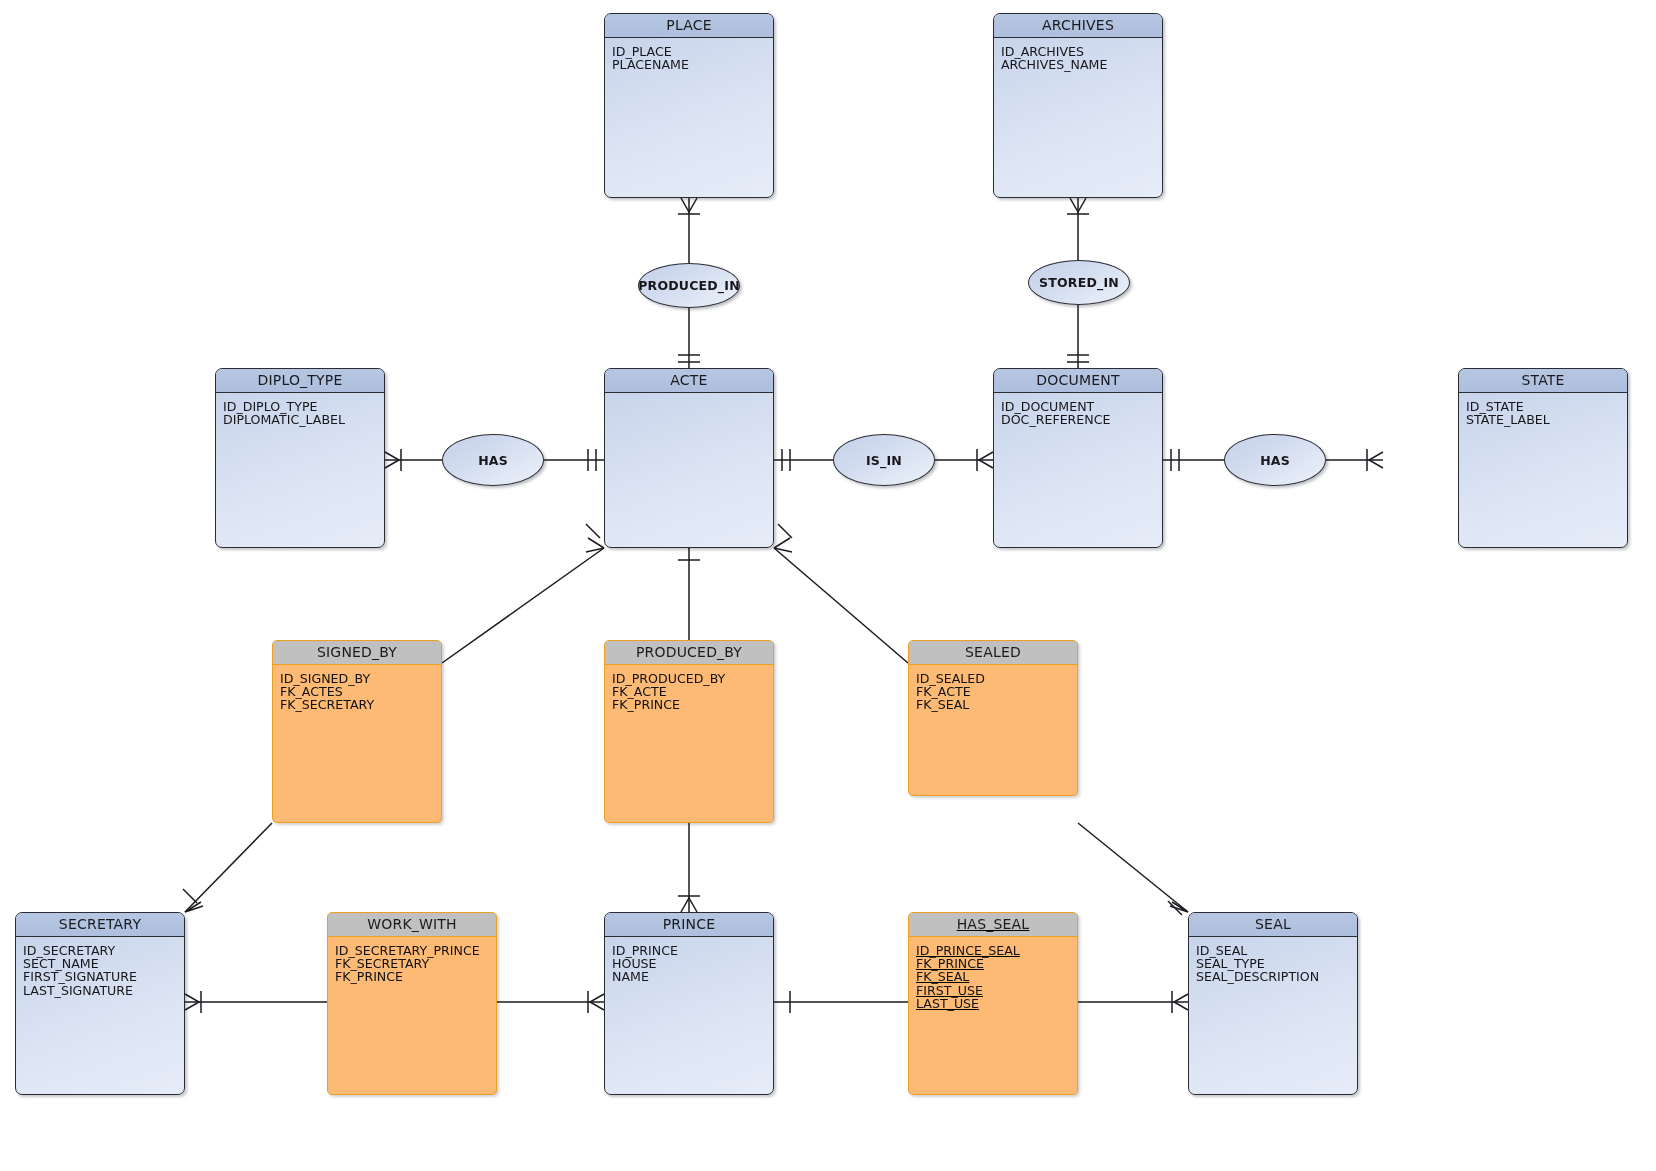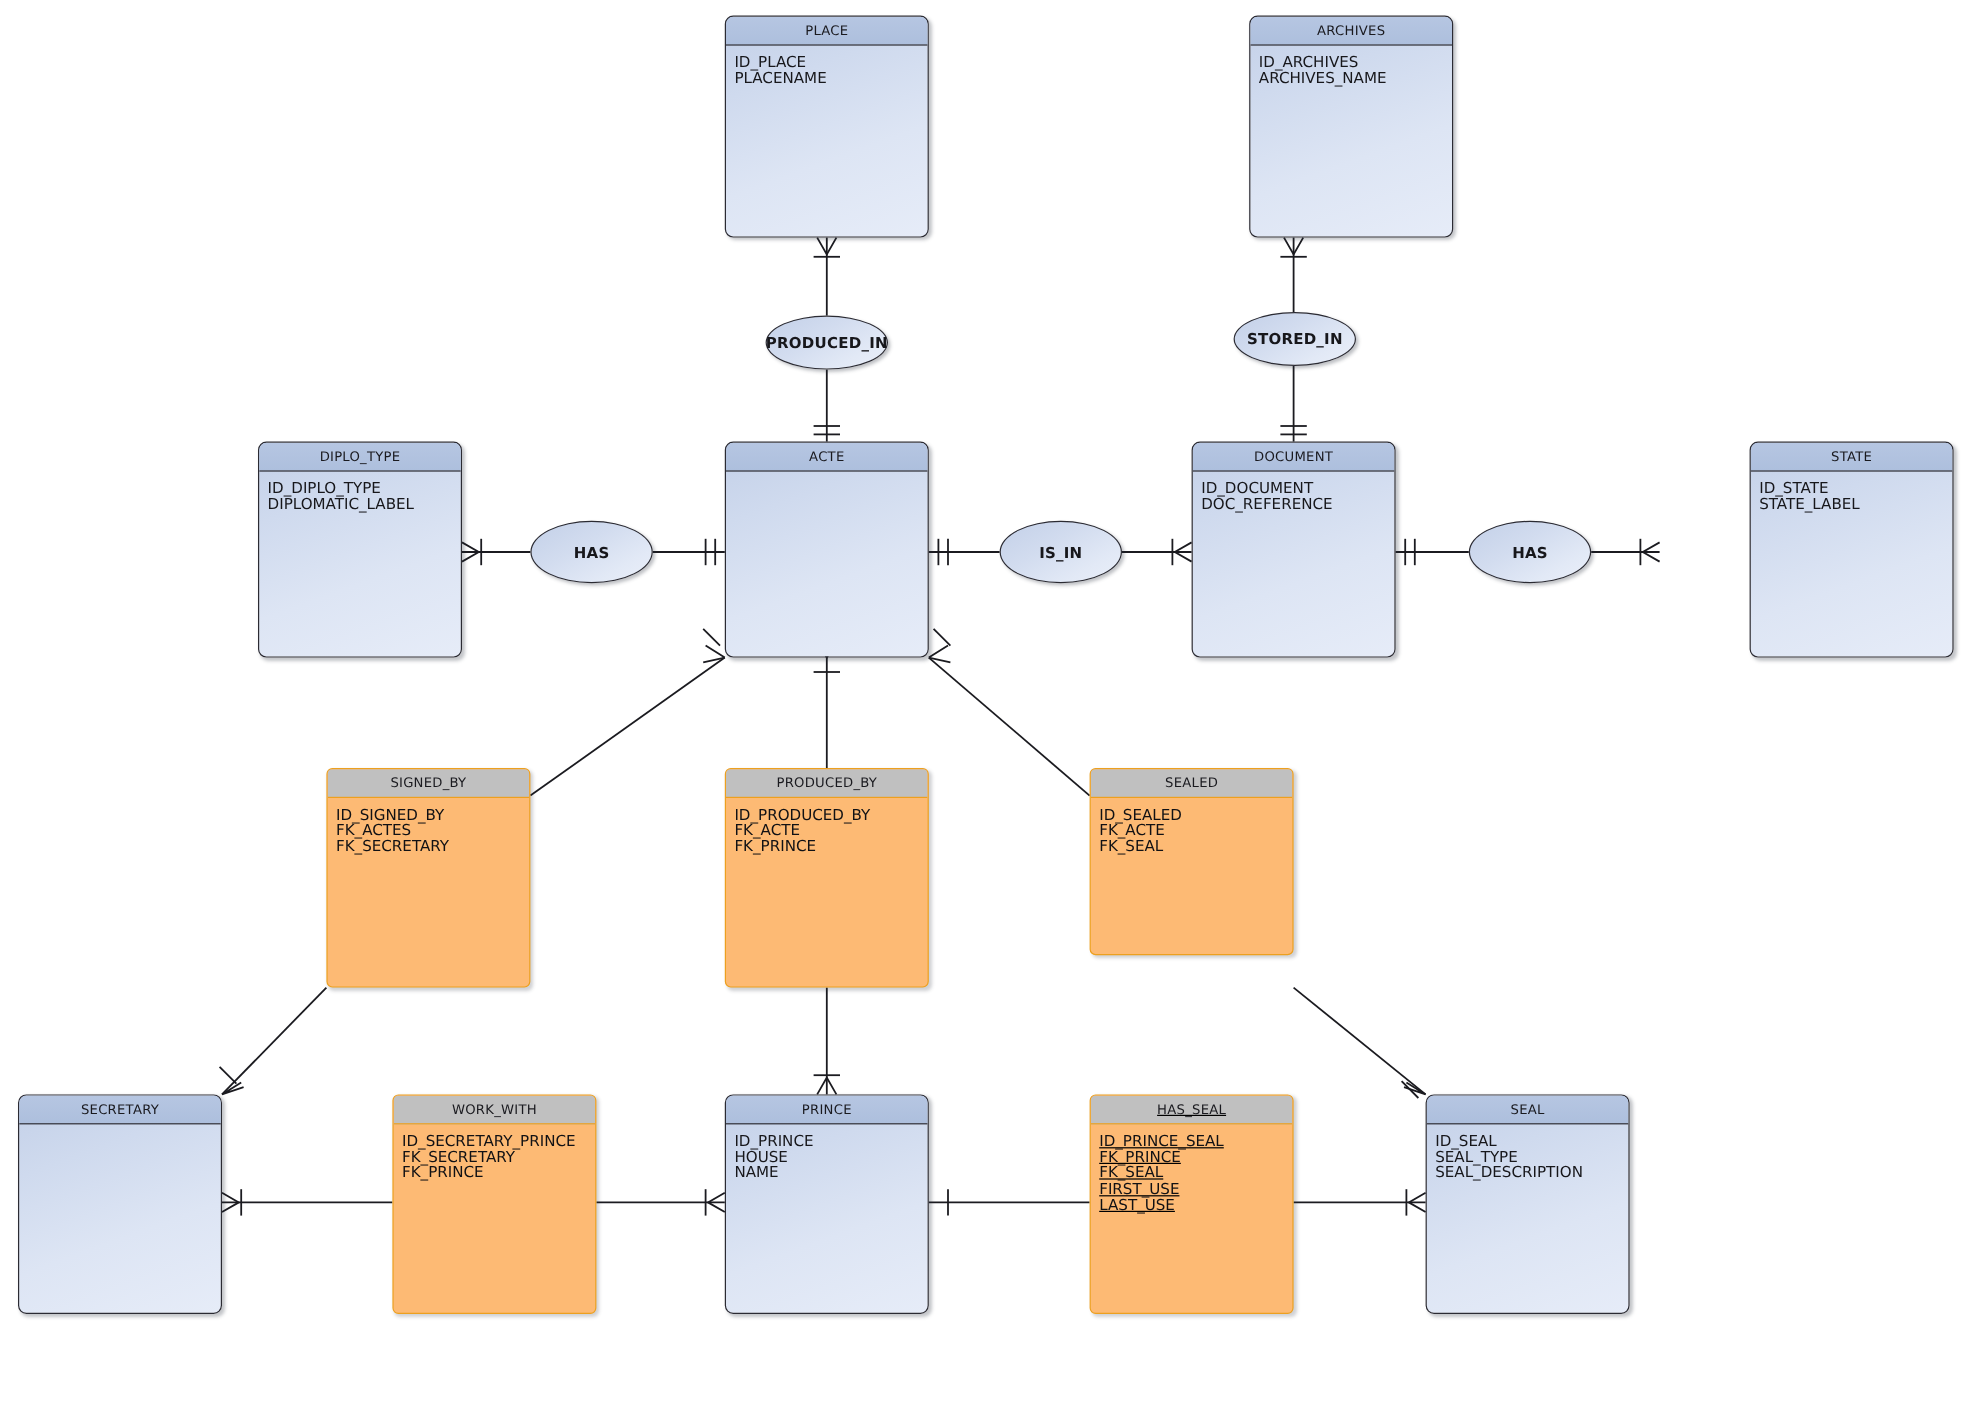--- a/index.html
+++ b/index.html
@@ -29,21 +29,21 @@
     border-radius:7px;
     background:linear-gradient(160deg,#c3d0e8 0%,#cfdaee 28%,#dde5f4 62%,#e6ecf8 100%);
     box-shadow:2px 2px 3px rgba(40,45,60,.28);
     overflow:hidden;
     z-index:3;
   }
   .entity .hdr{
     height:23px;
     line-height:23px;
     text-align:center;
-    font-size:11px;
+    font-size:14px;
     color:#1a1a1f;
     border-bottom:1.2px solid #2b2b33;
     background:linear-gradient(180deg,#b6c6e2 0%,#adbfdd 100%);
     letter-spacing:.2px;
   }
   .entity .attrs{
     padding:7px 0 0 7px;
     font-size:12.6px;
     line-height:13.2px;
     color:#17171b;
@@ -169,21 +169,21 @@
     </g>
   </svg>
 
 <div class="entity" style="left: 604px; top: 13px; width: 170px; height: 185px;">
       <div class="hdr">PLACE</div>
       <div class="attrs">
         <div>ID_PLACE</div>
         <div>PLACENAME</div>
       </div>
     </div>
-    <div class="entity" style="left: 993px; top: 13px; width: 170px; height: 185px; margin-left: 48px;">
+    <div class="entity" style="left: 993px; top: 13px; width: 170px; height: 185px;">
       <div class="hdr">ARCHIVES</div>
       <div class="attrs">
         <div>ID_ARCHIVES</div>
         <div>ARCHIVES_NAME</div>
       </div>
     </div>
     <div class="entity" style="left: 215px; top: 368px; width: 170px; height: 180px;">
       <div class="hdr">DIPLO_TYPE</div>
       <div class="attrs">
         <div>ID_DIPLO_TYPE</div>
@@ -226,20 +226,26 @@
     <div class="entity assoc" style="left: 908px; top: 640px; width: 170px; height: 156px;">
       <div class="hdr">SEALED</div>
       <div class="attrs">
         <div>ID_SEALED</div>
         <div>FK_ACTE</div>
         <div>FK_SEAL</div>
       </div>
     </div>
     <div class="entity" style="left: 15px; top: 912px; width: 170px; height: 183px;">
       <div class="hdr">SECRETARY</div>
+      <div class="attrs">
+        <div>ID_SECRETARY</div>
+        <div>SECT_NAME</div>
+        <div>FIRST_SIGNATURE</div>
+        <div>LAST_SIGNATURE</div>
+      </div>
     </div>
     <div class="entity assoc" style="left: 327px; top: 912px; width: 170px; height: 183px;">
       <div class="hdr">WORK_WITH</div>
       <div class="attrs">
         <div>ID_SECRETARY_PRINCE</div>
         <div>FK_SECRETARY</div>
         <div>FK_PRINCE</div>
       </div>
     </div>
     <div class="entity" style="left: 604px; top: 912px; width: 170px; height: 183px;">

